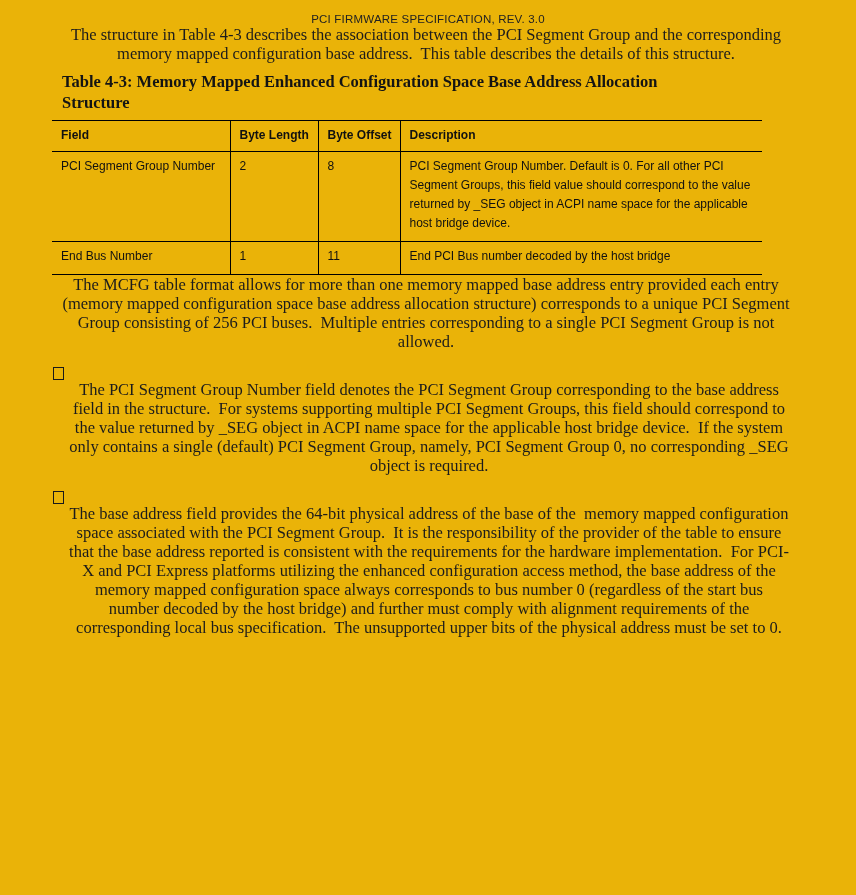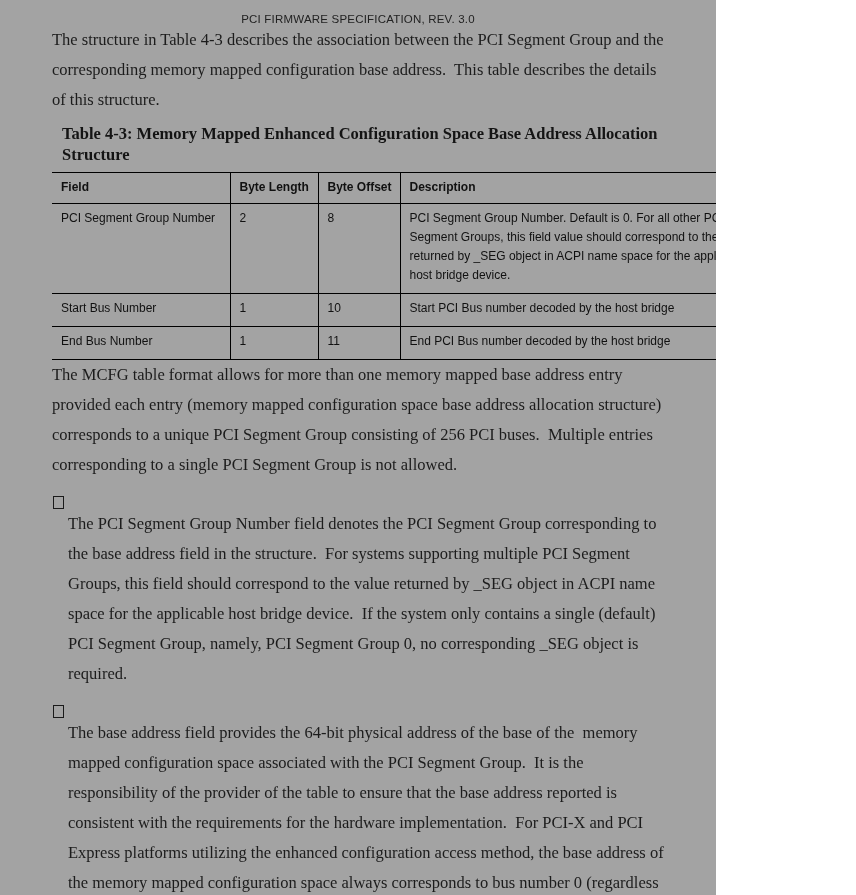--- a/index.html
+++ b/index.html
@@ -1,41 +1,42 @@
 <!DOCTYPE html>
 <html><head>
 <meta charset="utf-8">
 <style>
   html, body { margin: 0; padding: 0; background: #ffffff; }
   .page {
     position: relative;
-    width: 716px;
+    width: 856px;
     height: 895px;
-    background: #a3a3a3;
+    background: #eab308;
     overflow: hidden;
     color: #1c1c1c;
   }
   .running-header {
     padding-top: 13px;
     text-align: center;
     font-family: "Liberation Sans", sans-serif;
     font-size: 11.5px;
     letter-spacing: 0.2px;
     color: #222222;
   }
   .content {
     margin-left: 52px;
     margin-right: 44px;
   }
   .serif {
     font-family: "Liberation Serif", serif;
     font-size: 16.5px;
-    line-height: 30px;
+    line-height: 19px;
     color: #1c1c1c;
     white-space: pre-wrap;
+    text-align: center;
   }
   p.body-para {
     margin: 0;
     max-width: 748px;
   }
   .intro { margin-top: 38px; }
   .table-block {
     width: 710px;
     margin-top: 8px;
   }
@@ -129,26 +130,20 @@
           </tr>
         </thead>
         <tbody>
           <tr>
             <td>PCI Segment Group Number</td>
             <td class="num">2</td>
             <td class="num">8</td>
             <td>PCI Segment Group Number. Default is 0.  For all other PCI Segment Groups, this field value should correspond to the value returned by _SEG object in ACPI name space for the applicable host bridge device.</td>
           </tr>
           <tr>
-            <td>Start Bus Number</td>
-            <td class="num">1</td>
-            <td class="num">10</td>
-            <td>Start PCI Bus number decoded by the host bridge</td>
-          </tr>
-          <tr>
             <td>End Bus Number</td>
             <td class="num">1</td>
             <td class="num">11</td>
             <td>End PCI Bus number decoded by the host bridge</td>
           </tr>
         </tbody>
       </table>
     </div>
 
     <p class="serif body-para after-table">The MCFG table format allows for more than one memory mapped base address entry provided each entry (memory mapped configuration space base address allocation structure) corresponds to a unique PCI Segment Group consisting of 256 PCI buses.  Multiple entries corresponding to a single PCI Segment Group is not allowed.</p>

